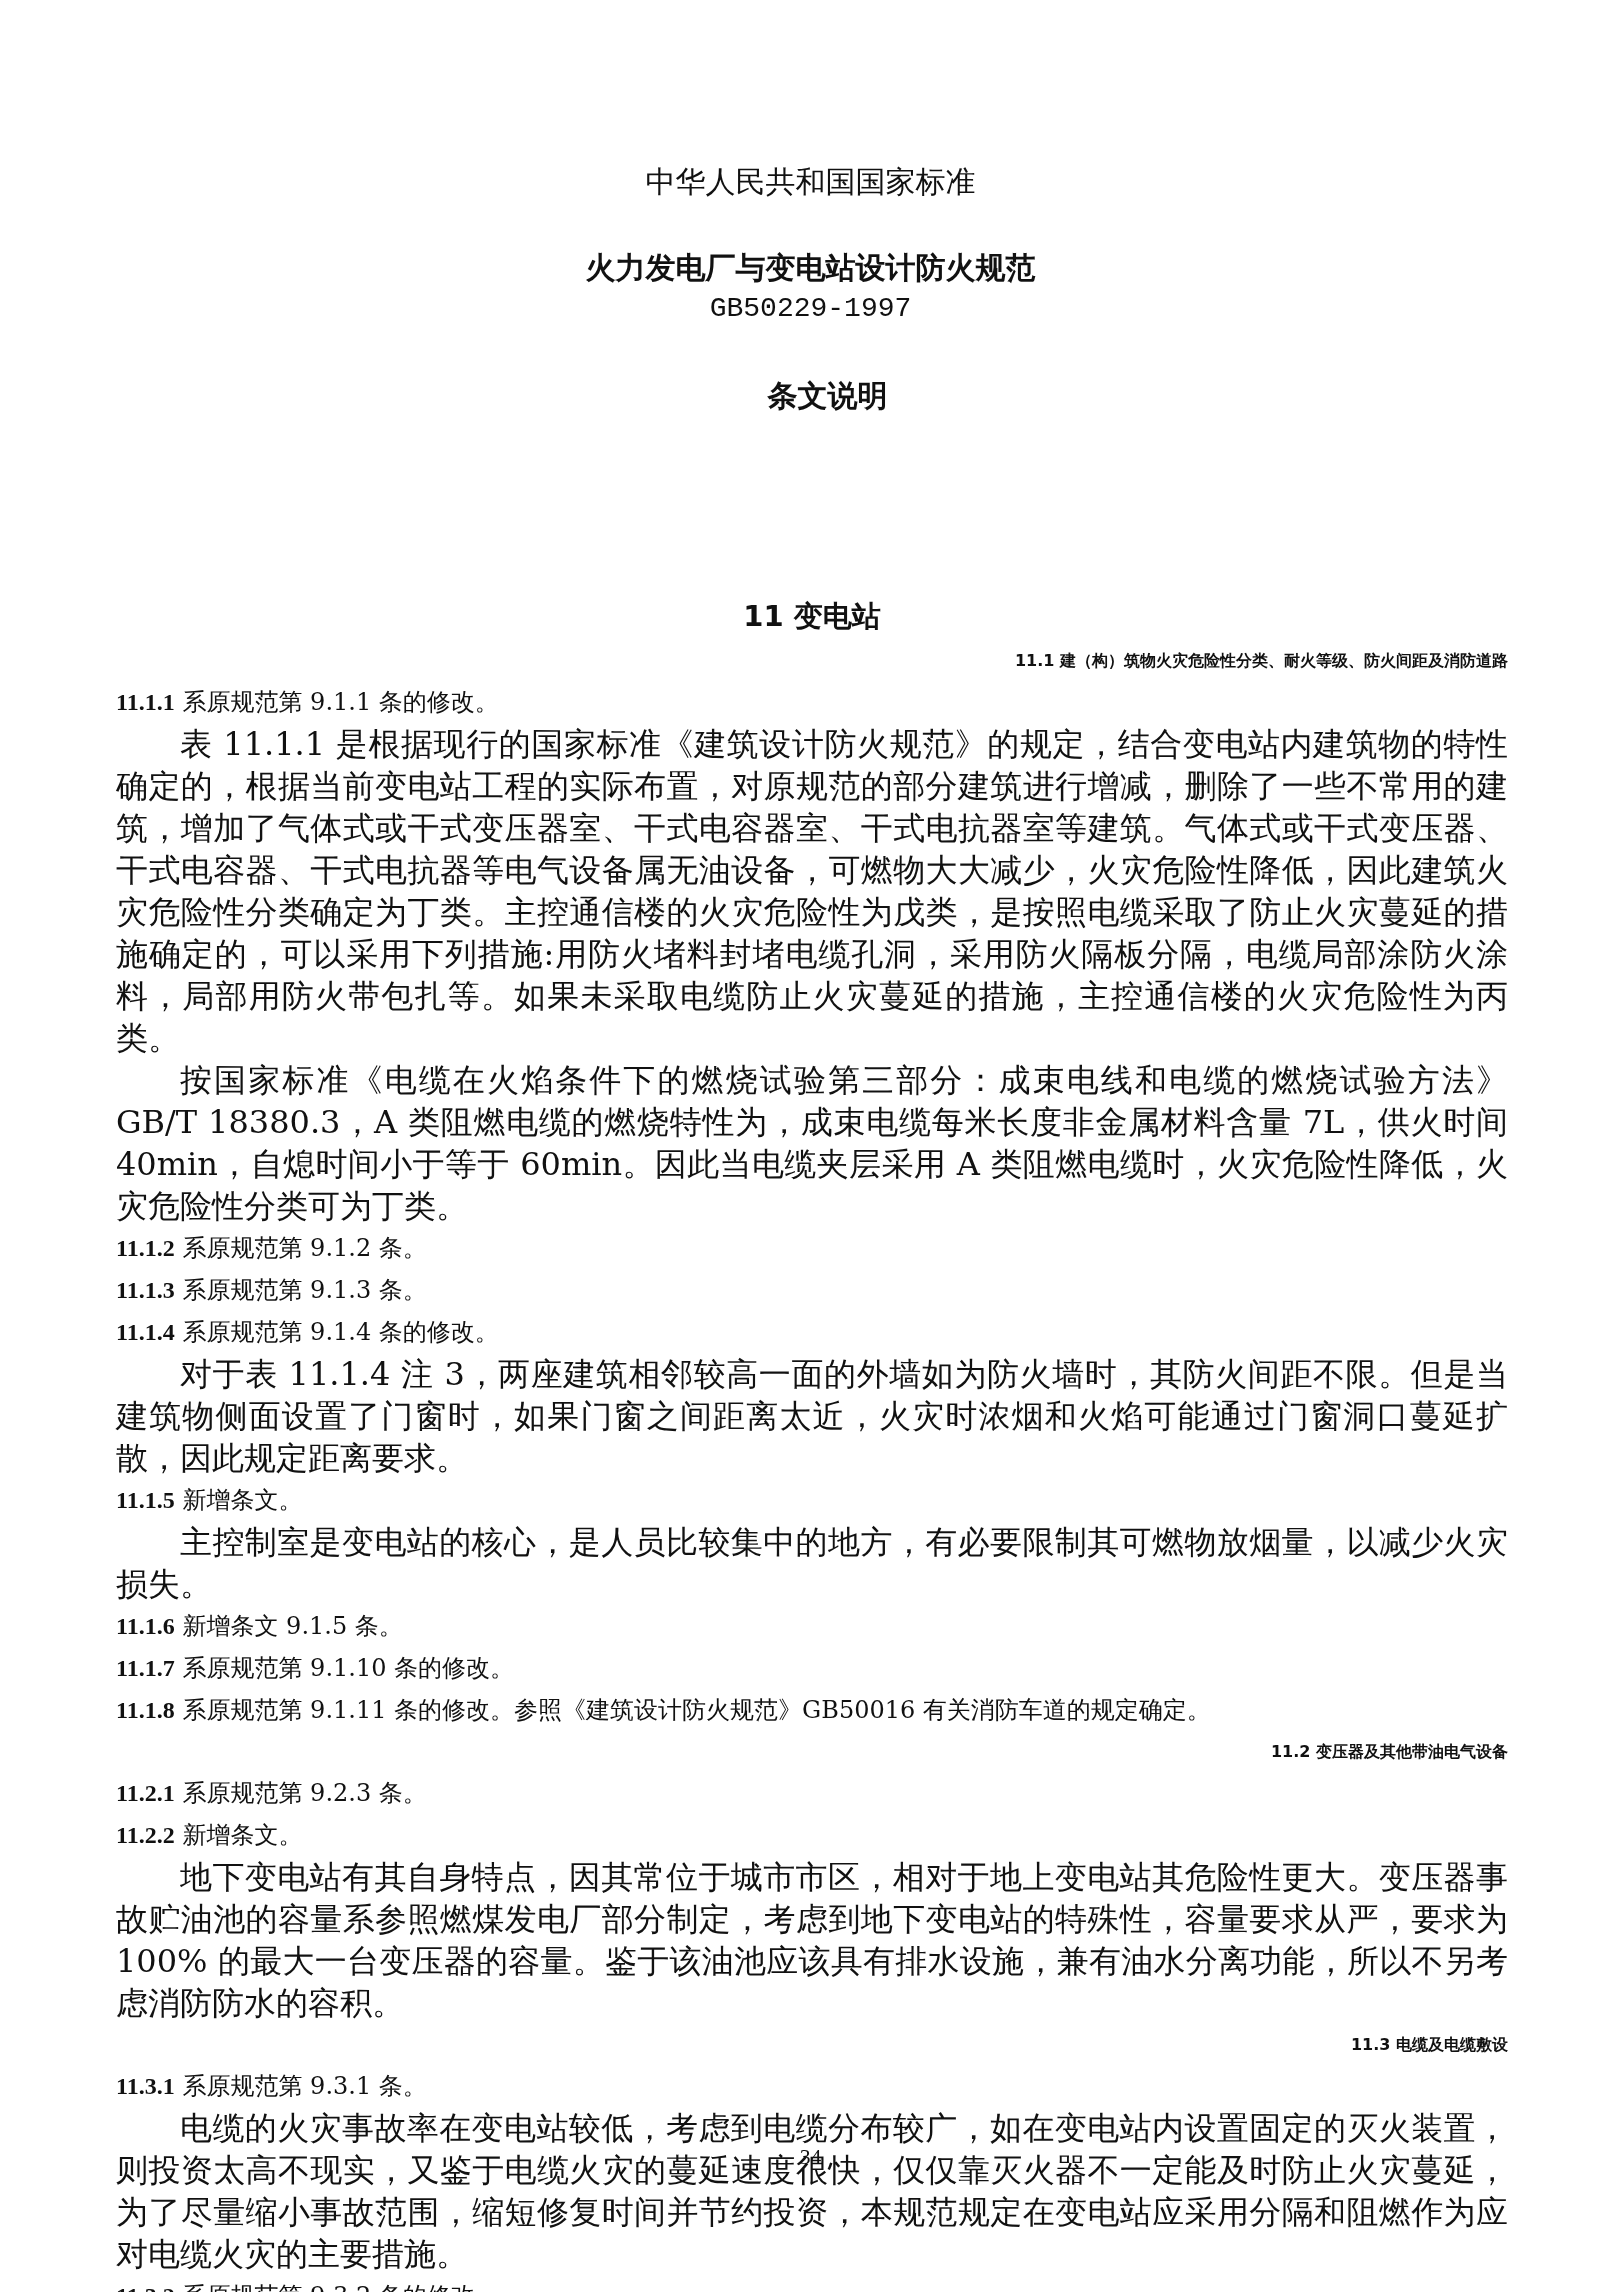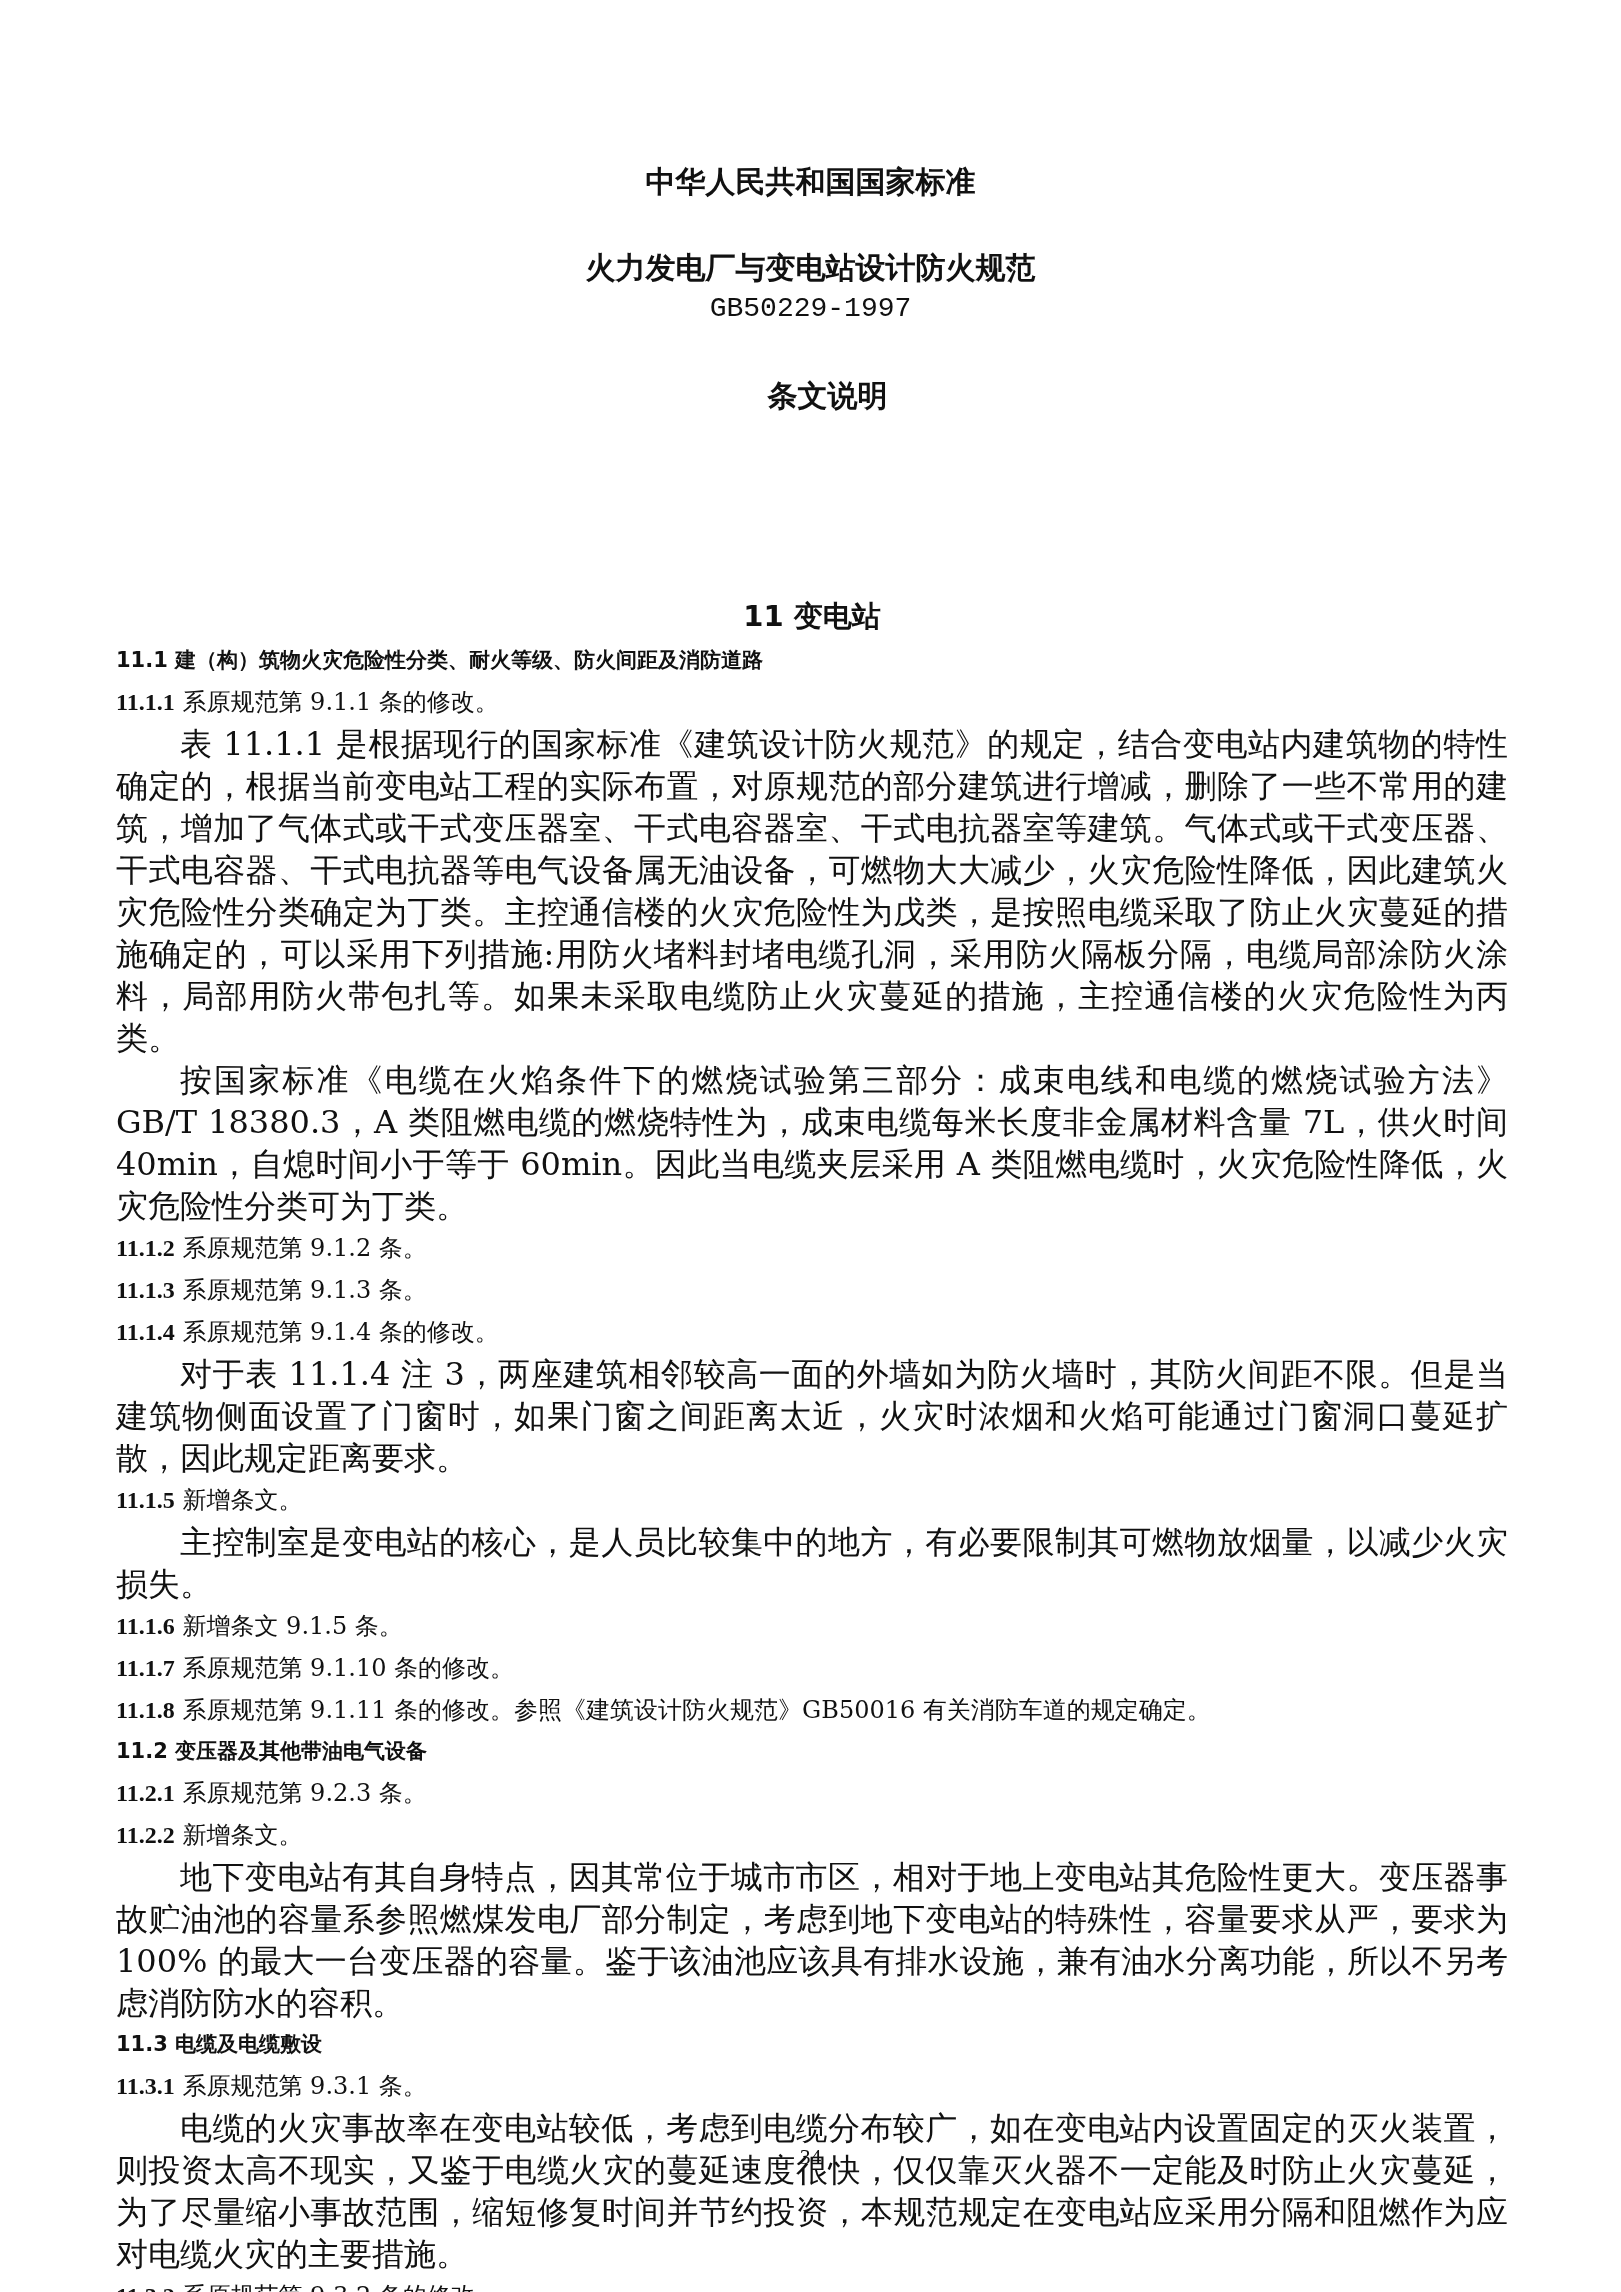--- a/index.html
+++ b/index.html
@@ -1,27 +1,27 @@
 <!DOCTYPE html>
 <html><head>
 <meta charset="utf-8">
 <style>
   html, body { margin: 0; padding: 0; background: #ffffff; }
   body { width: 1621px; height: 2293px; position: relative; overflow: hidden;
          font-family: "DejaVu Serif", "Liberation Serif", serif; color: #111111; }
   .page { position: absolute; left: 0; top: 0; width: 1621px; height: 2293px; }
   .title-block { position: absolute; left: 0; width: 1621px; text-align: center; }
-  .t-std { top: 162px; font-size: 30px; font-weight: bold; font-family: "DejaVu Sans", sans-serif; }
+  .t-std { top: 162px; font-size: 30px; font-weight: normal; font-family: "DejaVu Sans", sans-serif; }
   .t-name { top: 248px; font-size: 30px; font-weight: bold; font-family: "DejaVu Sans", sans-serif; }
   .t-code { top: 293px; font-size: 28px; font-family: "Liberation Mono", "DejaVu Sans Mono", monospace; }
   .t-expl { top: 376px; font-size: 30px; font-weight: bold; font-family: "DejaVu Sans", sans-serif; padding-left: 17px; }
 
   .body-text { position: absolute; left: 116px; top: 593px; width: 1392px; }
   .chapter { text-align: center; font-size: 29px; font-weight: bold; font-family: "DejaVu Sans", sans-serif; height: 47px; line-height: 47px; }
-  .section { text-align: left; font-size: 21px; font-weight: bold; font-family: "DejaVu Sans", sans-serif; height: 41px; line-height: 41px; }
+  .section { text-align: right; font-size: 16px; font-weight: bold; font-family: "DejaVu Sans", sans-serif; height: 41px; line-height: 41px; }
   .clause { font-size: 24px; line-height: 42px; white-space: nowrap; }
   .clause .num { font-weight: bold; font-family: "Liberation Serif", serif; margin-right: 7.8px; }
   .para { font-size: 32px; line-height: 42px; text-indent: 2em; text-align: justify; }
 
   .page-number { position: absolute; left: 0; width: 1621px; top: 2145px; text-align: center;
                  font-size: 21.6px; font-family: "Liberation Serif", serif; }
 </style>
 </head>
 <body>
 

